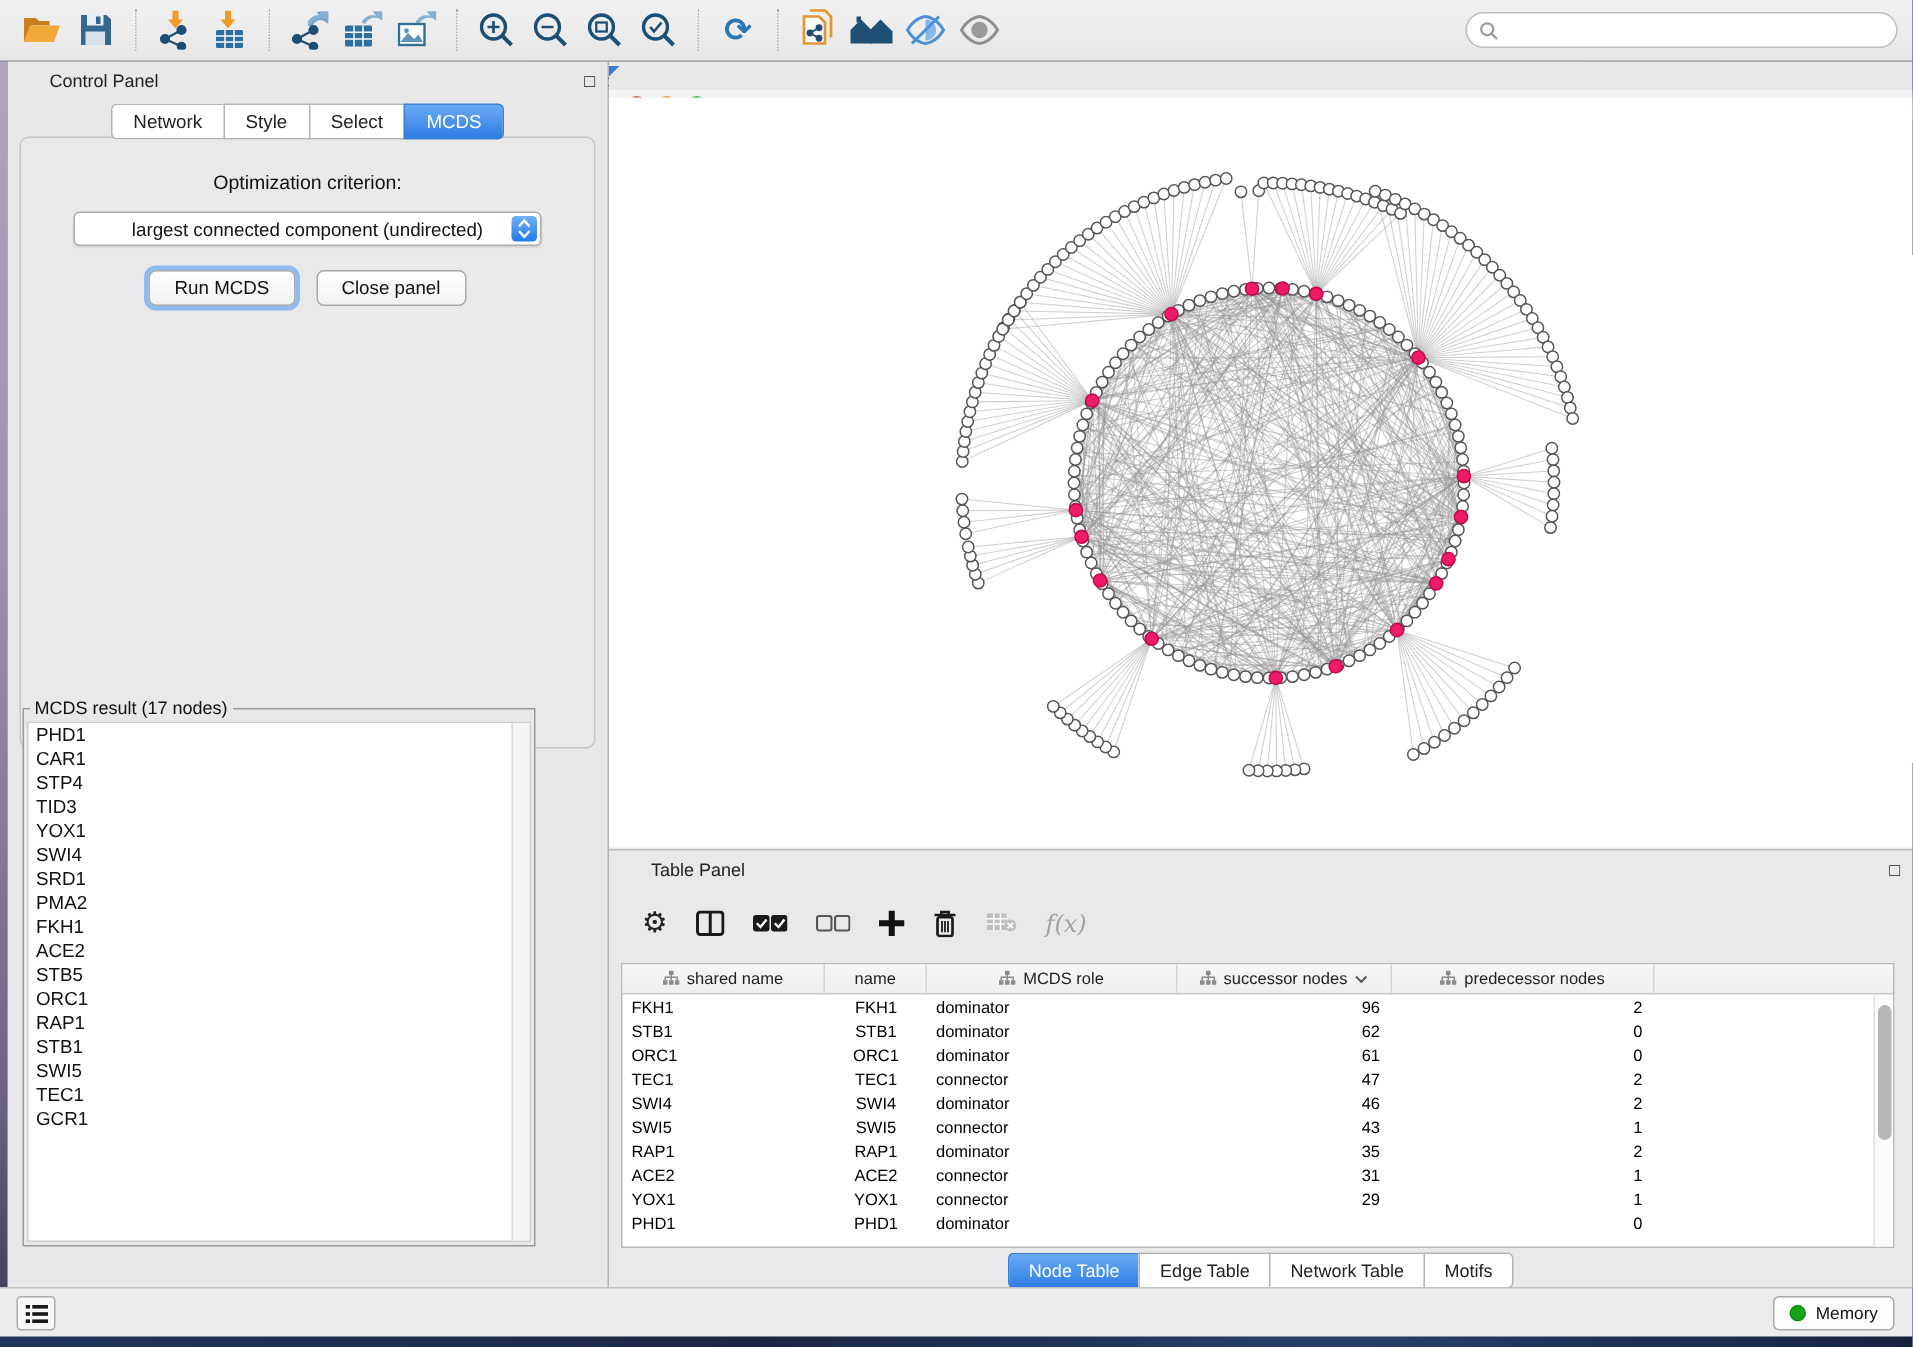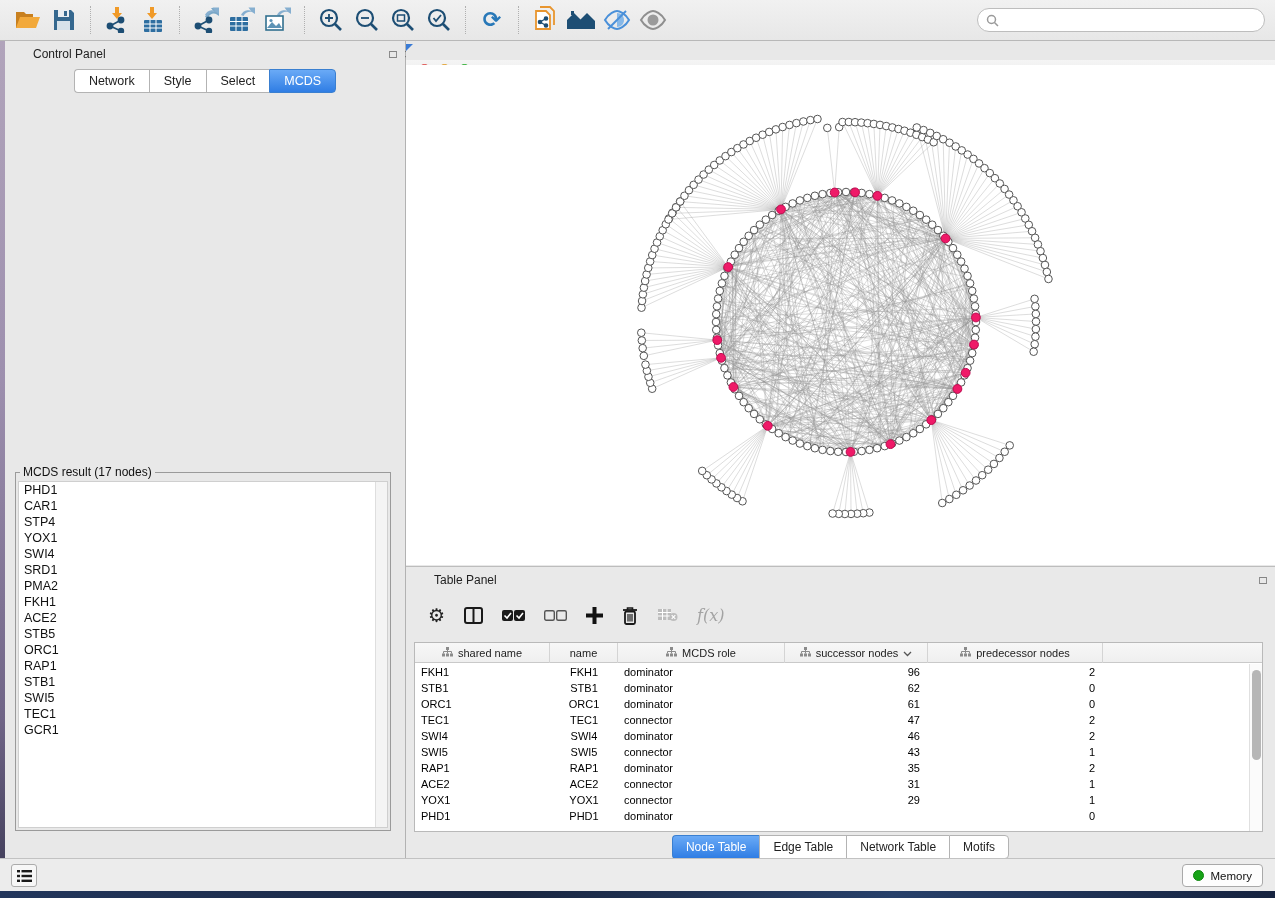--- a/index.html
+++ b/index.html
@@ -29,21 +29,21 @@
   .cp-tab:first-child { border-radius:4px 0 0 4px; }
   .cp-tab:last-child { border-right:1px solid #b3b3b3; border-radius:0 4px 4px 0; }
   .cp-tab.active { background:linear-gradient(#6aaaf6,#2f7de4); color:#fff; border-color:#3a7fd0; }
   .cp-body { position:absolute; left:8px; top:50px; width:384px; height:408px; background:#e9e9e9; border:1px solid #c6c6c6; border-radius:6px; }
   .opt-label { text-align:center; margin-top:22px; font-size:13px; color:#111; }
   .selectbox { position:relative; margin:12px auto 0; width:312px; height:23px; background:#fff; border:1px solid #ababab; border-radius:4px; display:flex; align-items:center; justify-content:center; font-size:12.5px; color:#111; box-shadow:0 1px 1px rgba(0,0,0,.08); }
   .stepper { position:absolute; right:2px; top:2px; width:17px; height:17px; border-radius:3px; background:linear-gradient(#71b1f7,#2179ea); display:flex; flex-direction:column; align-items:center; justify-content:center; gap:1px; }
   .btn-row { margin-top:16px; display:flex; justify-content:center; gap:14px; }
   .pbtn { font-size:12.5px; color:#111; background:linear-gradient(#ffffff,#f2f2f2); border:1px solid #a9a9a9; border-radius:5px; padding:4px 16px; }
   .pbtn.focused { box-shadow:0 0 0 3px rgba(110,170,240,.75); }
-  .mcds-fieldset { position:absolute; left:10px; top:424px; width:376px; height:366px; border:1px solid #9a9a9a; background:#e8e8e8; padding:0; }
+  .mcds-fieldset { position:absolute; left:10px; top:424px; width:342px; height:366px; border:1px solid #9a9a9a; background:#e8e8e8; padding:0; }
   .mcds-fieldset legend { font-size:12px; color:#111; margin-left:4px; padding:0 3px; }
   .mcds-listwrap { position:absolute; left:2px; top:2px; right:2px; bottom:2px; background:#fff; border:1px solid #cfcfcf; overflow:hidden; }
   .mcds-scroll { position:absolute; right:0; top:0; width:12px; height:100%; background:#f4f4f4; border-left:1px solid #dedede; }
   .mcds-item { font-size:12.5px; color:#111; line-height:16px; padding-left:5px; }
 
   
   .rside { position:absolute; left:406px; top:41px; width:869px; height:817px; background:#e8e8e8; }
   .netwin { position:absolute; left:0; top:3px; width:869px; height:521px; }
   .net-titlebar { position:absolute; left:0; top:16px; width:100%; height:21px; background:linear-gradient(#f5f5f5,#e9e9e9); border-bottom:1px solid #c0c0c0; display:flex; align-items:center; }
   .tlight { width:13px; height:13px; border-radius:50%; margin-left:7px; }
@@ -245,27 +245,46 @@
         <span class="float-ic">□</span>
         <span class="close-ic">×</span>
       </span>
     </div>
     <div class="cp-tabs" id="cp-tabs">
         <div class="cp-tab">Network</div>
         <div class="cp-tab">Style</div>
         <div class="cp-tab">Select</div>
         <div class="cp-tab active">MCDS</div>
       </div>
+    <div class="cp-body">
+      <div class="opt-label">Optimization criterion:</div>
+      <div class="selectbox">
+        <span>largest connected component (undirected)</span>
+        <span class="stepper">
+          <svg width="9" height="6" viewBox="0 0 9 6">
+              <path d="M1 5l3.5-4L8 5" fill="none" stroke="#fff" stroke-width="1.6"></path>
+            </svg>
+          <svg width="9" height="6" viewBox="0 0 9 6">
+              <path d="M1 1l3.5 4L8 1" fill="none" stroke="#fff" stroke-width="1.6"></path>
+            </svg>
+        </span>
+      </div>
+      <div class="btn-row">
+        <button class="pbtn focused">Run MCDS</button>
+        <button class="pbtn">Close panel</button>
+      </div>
+    </div>
     <fieldset class="mcds-fieldset">
       <legend>MCDS result (17 nodes)</legend>
       <div class="mcds-listwrap">
         <div id="mcds-list">
             <div class="mcds-item">PHD1</div>
             <div class="mcds-item">CAR1</div>
             <div class="mcds-item">STP4</div>
+            <div class="mcds-item">TID3</div>
             <div class="mcds-item">YOX1</div>
             <div class="mcds-item">SWI4</div>
             <div class="mcds-item">SRD1</div>
             <div class="mcds-item">PMA2</div>
             <div class="mcds-item">FKH1</div>
             <div class="mcds-item">ACE2</div>
             <div class="mcds-item">STB5</div>
             <div class="mcds-item">ORC1</div>
             <div class="mcds-item">RAP1</div>
             <div class="mcds-item">STB1</div>

